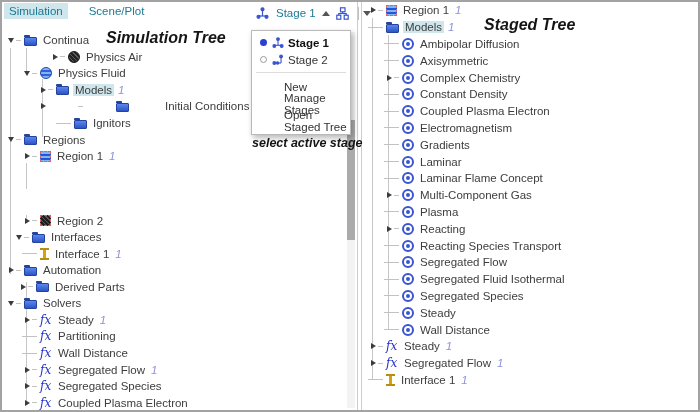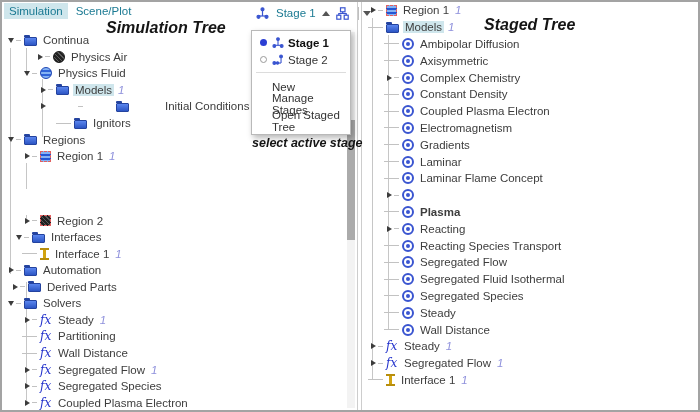--- a/index.html
+++ b/index.html
@@ -1,24 +1,24 @@
 <!DOCTYPE html>
 <html><head>
 <meta charset="utf-8">
 <style>
   html,body{margin:0;padding:0;background:#fff}
   .app{position:relative;width:700px;height:412px;box-sizing:border-box;border:2px solid #a3a3a3;
        background:#fff;font-family:"Liberation Sans",sans-serif;overflow:hidden}
   
-  .tabbar{position:absolute;top:1px;left:2px;display:flex;gap:3px;z-index:3}
+  .tabbar{position:absolute;top:1px;left:2px;display:flex;gap:16px;z-index:3}
   .tab{font-size:11.5px;color:#1b7a93;padding:2px 5px;cursor:default}
   .tab.active{background:#cfe6ec}
   
   .annot{position:absolute;font-style:italic;font-weight:bold;color:#151515;z-index:6;white-space:nowrap}
-  #annot-left{left:104px;top:17px;font-size:16px}
+  #annot-left{left:104px;top:27px;font-size:16px}
   #annot-right{left:482px;top:14px;font-size:16px}
   #annot-menu{left:250px;top:134px;font-size:12.5px;z-index:12}
   
   .toolbar{position:absolute;left:254px;top:3px;height:16px;display:flex;align-items:center;z-index:3}
   .stage-label{font-size:11.5px;color:#1b7a93;margin:0 4px 0 3px}
   .tri-up{width:0;height:0;border-left:4px solid transparent;border-right:4px solid transparent;border-bottom:5px solid #555;margin:0 6px 0 2px}
   .tri-down{width:0;height:0;border-left:4px solid transparent;border-right:4px solid transparent;border-top:5px solid #555;margin-left:4px}
   .vsep{width:1px;height:13px;background:#bfbfbf;margin-left:5px}
   
   .tree{position:absolute;z-index:1}
@@ -55,21 +55,21 @@
   
   .menu{position:absolute;left:249px;top:28px;width:98px;background:#fff;border:1px solid #b9b9b9;
         box-shadow:2px 3px 6px rgba(0,0,0,.28);z-index:10;padding:3px 0 5px 0}
   .menu-item{display:flex;align-items:center;height:17px;font-size:11.5px;color:#333;padding:0 6px}
   .menu-item.b .mlabel{font-weight:bold;color:#111}
   .radio{flex:0 0 auto;margin:0 5px 0 2px}
   .radio.on{width:7px;height:7px;border-radius:50%;background:#2b3fd4}
   .radio.off{width:5px;height:5px;border-radius:50%;border:1px solid #9a9a9a}
   .stage-ico{flex:0 0 auto;margin-right:4px;display:flex}
   .menu-sep{height:1px;background:#dcdcdc;margin:4px 4px 5px 4px}
-  .menu-action{height:17px;display:flex;align-items:center;padding-left:20px;font-size:11.5px;color:#333}
+  .menu-action{height:17px;display:flex;align-items:center;padding-left:32px;font-size:11.5px;color:#333}
 </style>
 </head>
 <body>
 
 <div class="app">
 
   <div class="tabbar">
     <div class="tab active">Simulation</div>
     <div class="tab">Scene/Plot</div>
   </div>
@@ -114,21 +114,21 @@
   <div class="guide" style="left:370px;top:16px;height:362px"></div>
   <div class="guide" style="left:386px;top:33px;height:294px"></div>
 
   <div class="tree" id="left-tree">
       <div class="trow" style="height: 16.55px; padding-left: 4px;">
         <span class="exp expanded"></span>
         <span class="stem"></span>
         <span class="ticon folder"></span>
         <span class="tlabel">Continua</span>
       </div>
-      <div class="trow" style="height: 16.55px; padding-left: 33px;">
+      <div class="trow" style="height: 16.55px; padding-left: 24px; margin-left: 24px;">
         <span class="exp collapsed"></span>
         <span class="stem"></span>
         <span class="ticon sphere-dark"></span>
         <span class="tlabel">Physics Air</span>
       </div>
       <div class="trow" style="height: 16.55px; padding-left: 20px;">
         <span class="exp expanded"></span>
         <span class="stem"></span>
         <span class="ticon sphere-blue"></span>
         <span class="tlabel">Physics Fluid</span>
@@ -183,21 +183,21 @@
         <span class="ticon interface"></span>
         <span class="tlabel">Interface 1</span>
         <span class="smark">1</span>
       </div>
       <div class="trow" style="height: 16.55px; padding-left: 4px;">
         <span class="exp collapsed"></span>
         <span class="stem"></span>
         <span class="ticon folder"></span>
         <span class="tlabel">Automation</span>
       </div>
-      <div class="trow" style="height: 16.55px; padding-left: 8px; text-align: right;">
+      <div class="trow" style="height: 16.55px; padding-left: 16px; text-align: right;">
         <span class="exp collapsed"></span>
         <span class="stem"></span>
         <span class="ticon folder"></span>
         <span class="tlabel">Derived Parts</span>
       </div>
       <div class="trow" style="height: 16.55px; padding-left: 4px;">
         <span class="exp expanded"></span>
         <span class="stem"></span>
         <span class="ticon folder"></span>
         <span class="tlabel">Solvers</span>
@@ -324,22 +324,23 @@
       <div class="trow" style="height: 16.8px; padding-left: 20px;">
         <span class="exp line"></span>
         <span class="stem"></span>
         <span class="ticon model"></span>
         <span class="tlabel">Laminar Flame Concept</span>
       </div>
       <div class="trow" style="height: 16.8px; padding-left: 20px;">
         <span class="exp collapsed"></span>
         <span class="stem"></span>
         <span class="ticon model"></span>
-      </div>
-      <div class="trow" style="height: 16.8px; padding-left: 20px; font-weight: bold;">
+        <span class="tlabel">Multi-Component Gas</span>
+      </div>
+      <div class="trow" style="height: 16.8px; padding-left: 20px;">
         <span class="exp line"></span>
         <span class="stem"></span>
         <span class="ticon model"></span>
         <span class="tlabel">Plasma</span>
       </div>
       <div class="trow" style="height: 16.8px; padding-left: 20px;">
         <span class="exp collapsed"></span>
         <span class="stem"></span>
         <span class="ticon model"></span>
         <span class="tlabel">Reacting</span>

